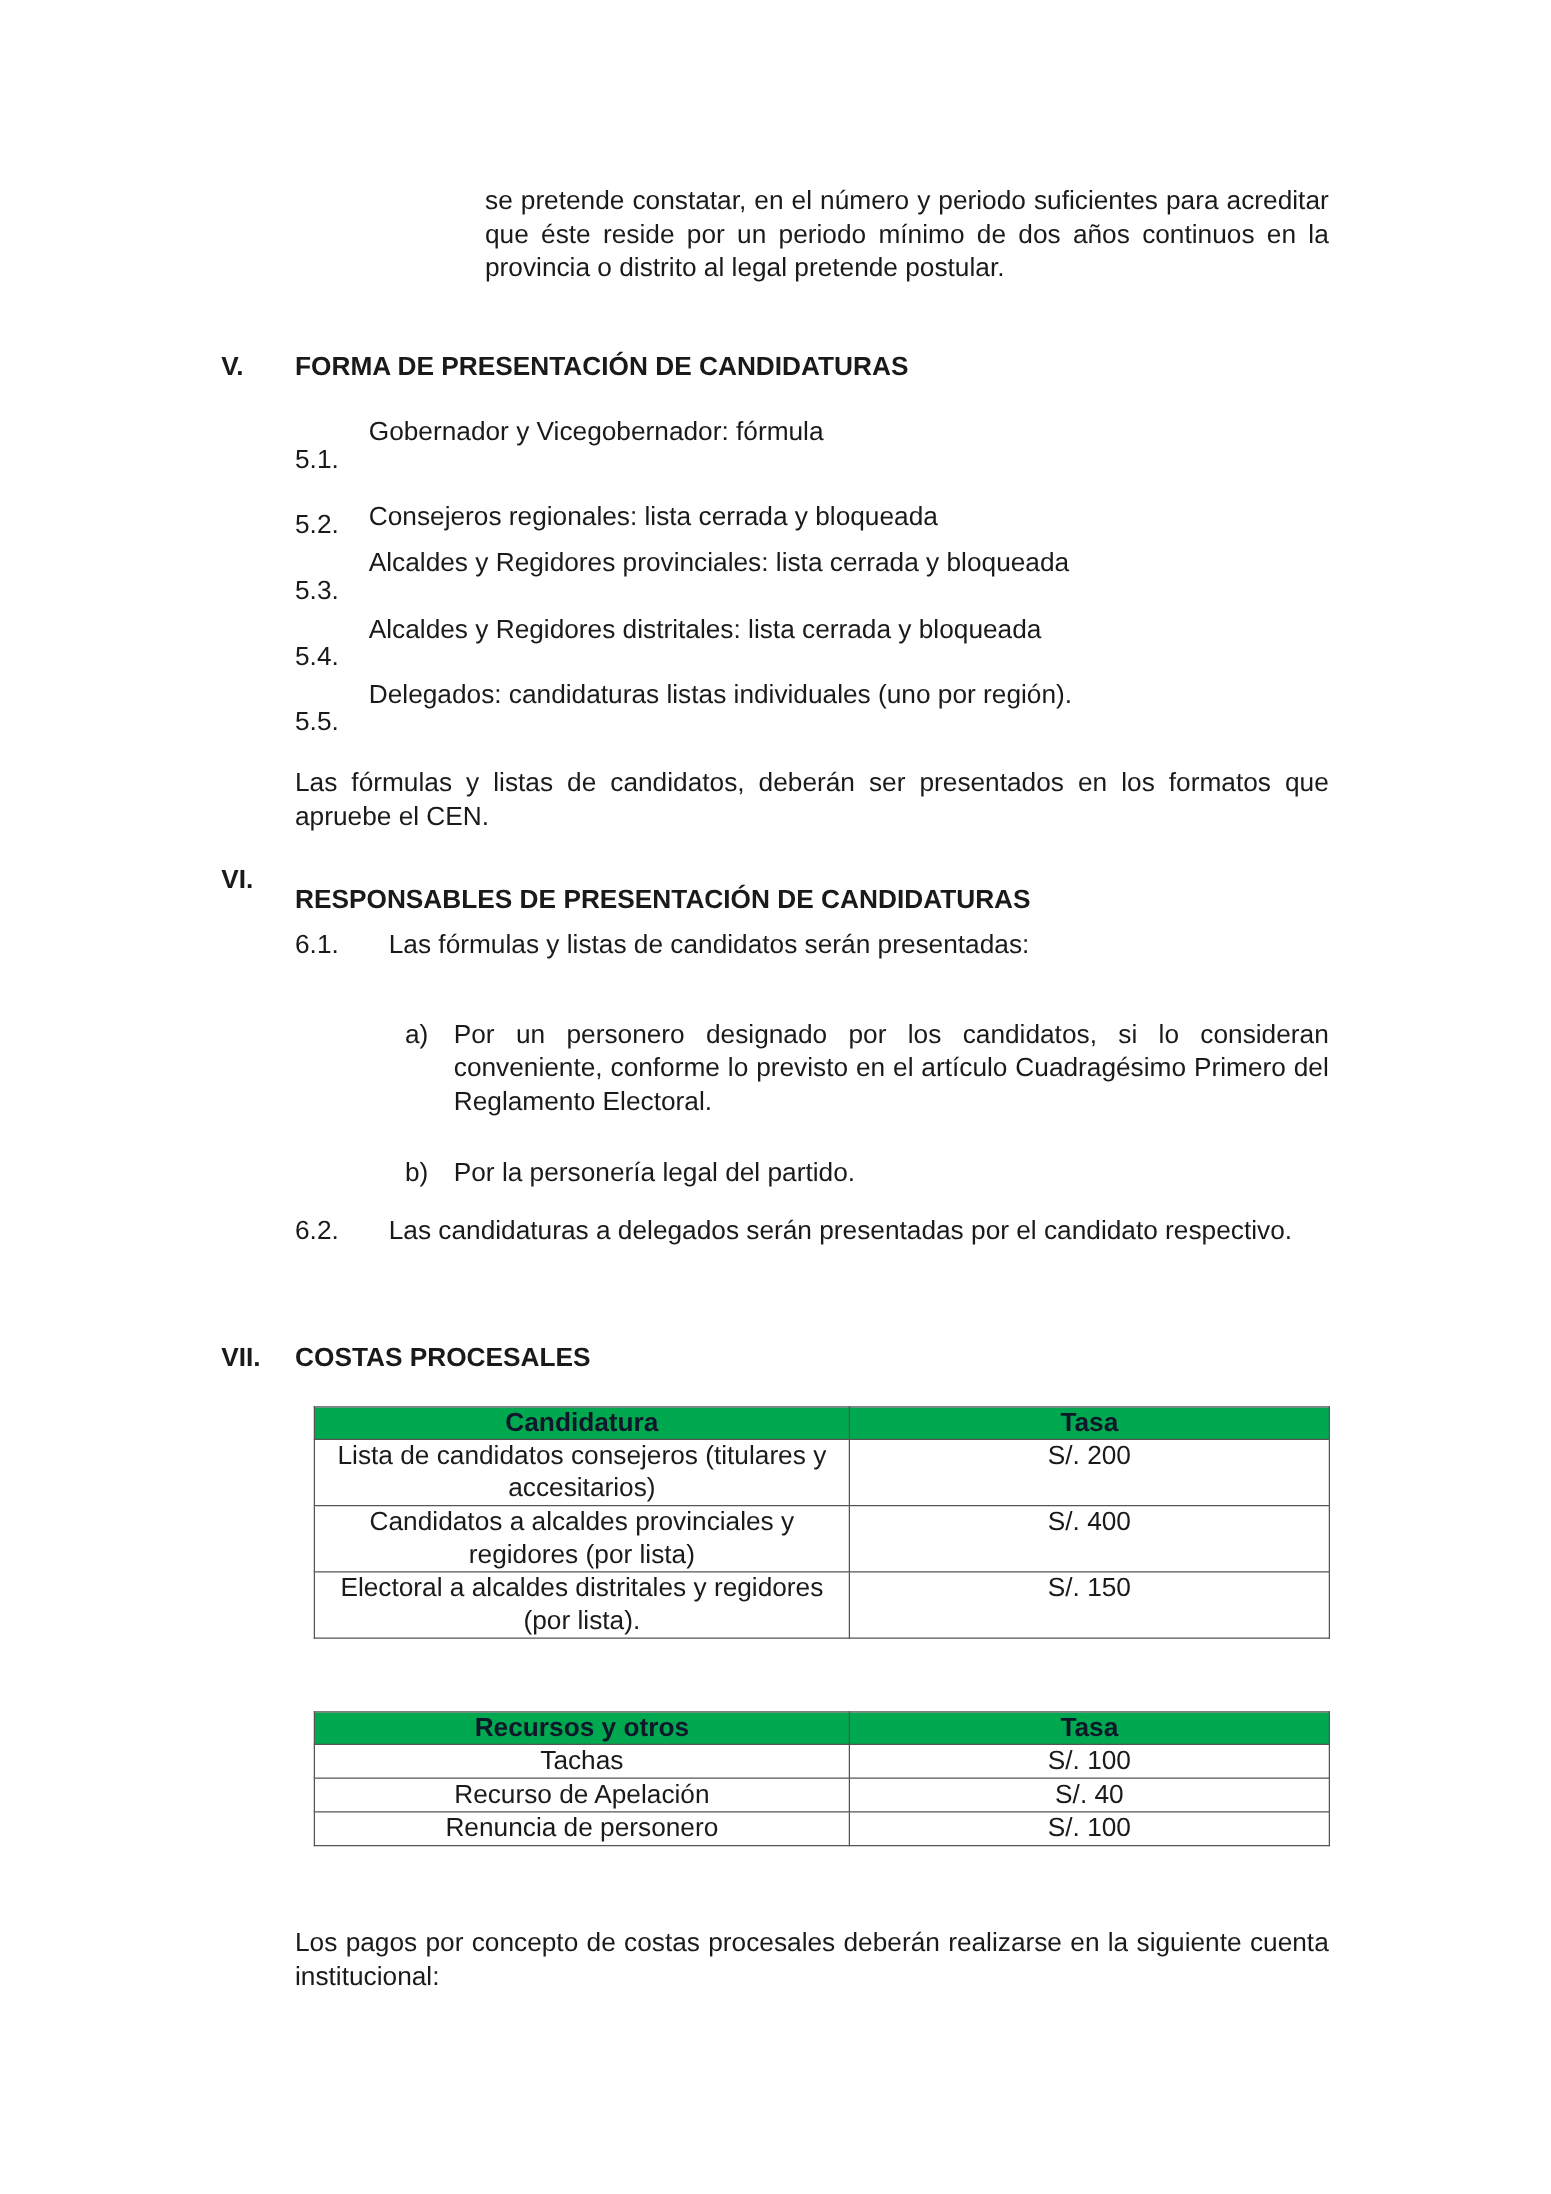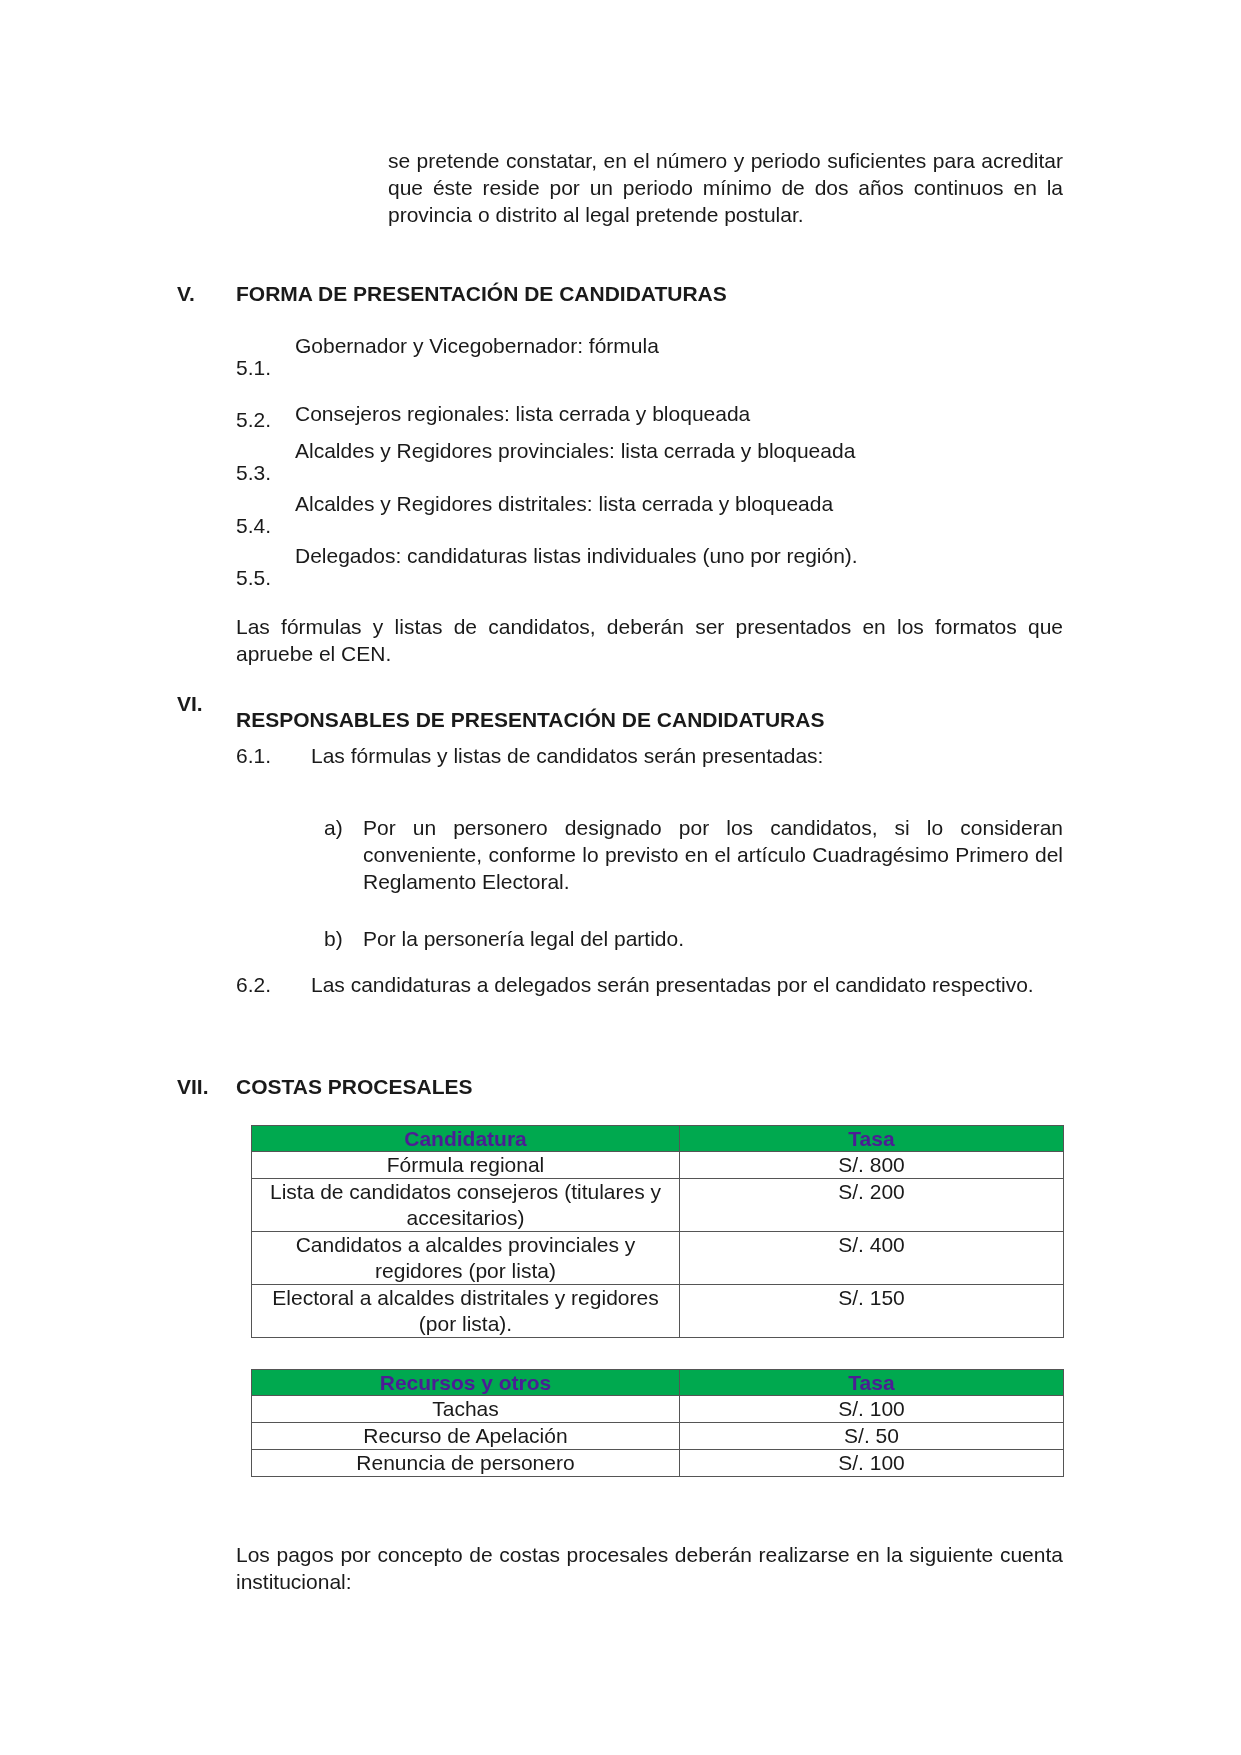--- a/index.html
+++ b/index.html
@@ -23,21 +23,21 @@
   table.fees {
     position: absolute; left: 251px; width: 812px;
     border-collapse: collapse; table-layout: fixed;
     font-size: 21px; line-height: 26px;
   }
   table.fees th, table.fees td {
     border: 1.5px solid #555555; text-align: center; vertical-align: top;
     padding: 0 4px; font-weight: normal;
   }
   table.fees th {
-    background: #00a94f; color: #4c1d95; font-weight: bold; line-height: 25px;
+    background: #00a94f; color: #0f172a; font-weight: bold; line-height: 25px;
   }
   table.fees col.c1 { width: 428px; }
   table.fees col.c2 { width: 384px; }
 </style>
 </head>
 <body>
 
 <div class="abs intro just">se pretende constatar, en el número y periodo suficientes para acreditar que éste reside por un periodo mínimo de dos años continuos en la provincia o distrito al legal pretende postular.</div>
 
 <div class="abs sec-num" style="top:280px">V.</div>
@@ -84,24 +84,20 @@
       <col class="c2">
     </colgroup>
   <thead>
     <tr>
       <th>Candidatura</th>
       <th>Tasa</th>
     </tr>
   </thead>
   <tbody>
     <tr>
-      <td>Fórmula regional</td>
-      <td>S/. 800</td>
-    </tr>
-    <tr>
       <td>Lista de candidatos consejeros (titulares y accesitarios)</td>
       <td>S/. 200</td>
     </tr>
     <tr>
       <td>Candidatos a alcaldes provinciales y regidores (por lista)</td>
       <td>S/. 400</td>
     </tr>
     <tr>
       <td>Electoral a alcaldes distritales y regidores (por lista).</td>
       <td>S/. 150</td>
@@ -120,21 +116,21 @@
       <th>Tasa</th>
     </tr>
   </thead>
   <tbody>
     <tr>
       <td>Tachas</td>
       <td>S/. 100</td>
     </tr>
     <tr>
       <td>Recurso de Apelación</td>
-      <td>S/. 50</td>
+      <td>S/. 40</td>
     </tr>
     <tr>
       <td>Renuncia de personero</td>
       <td>S/. 100</td>
     </tr>
   </tbody>
 </table>
 
 <div class="abs para just" style="top:1541px">Los pagos por concepto de costas procesales deberán realizarse en la siguiente cuenta institucional:</div>
 

